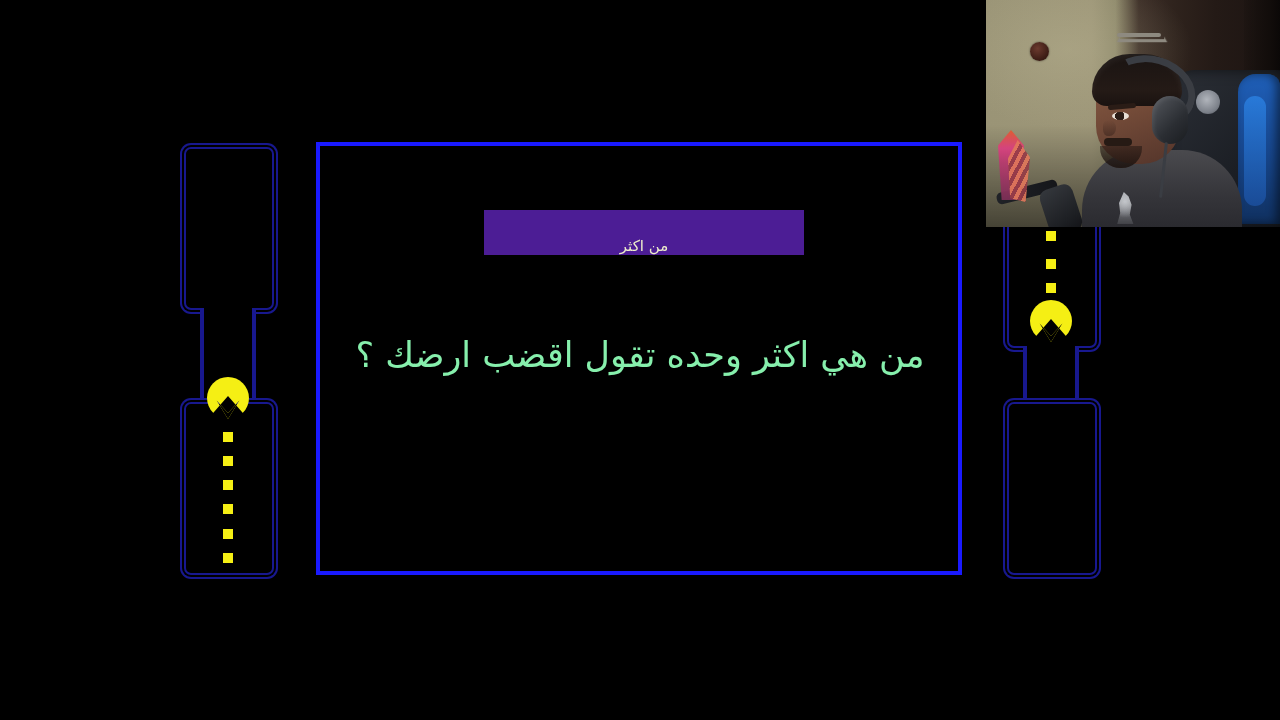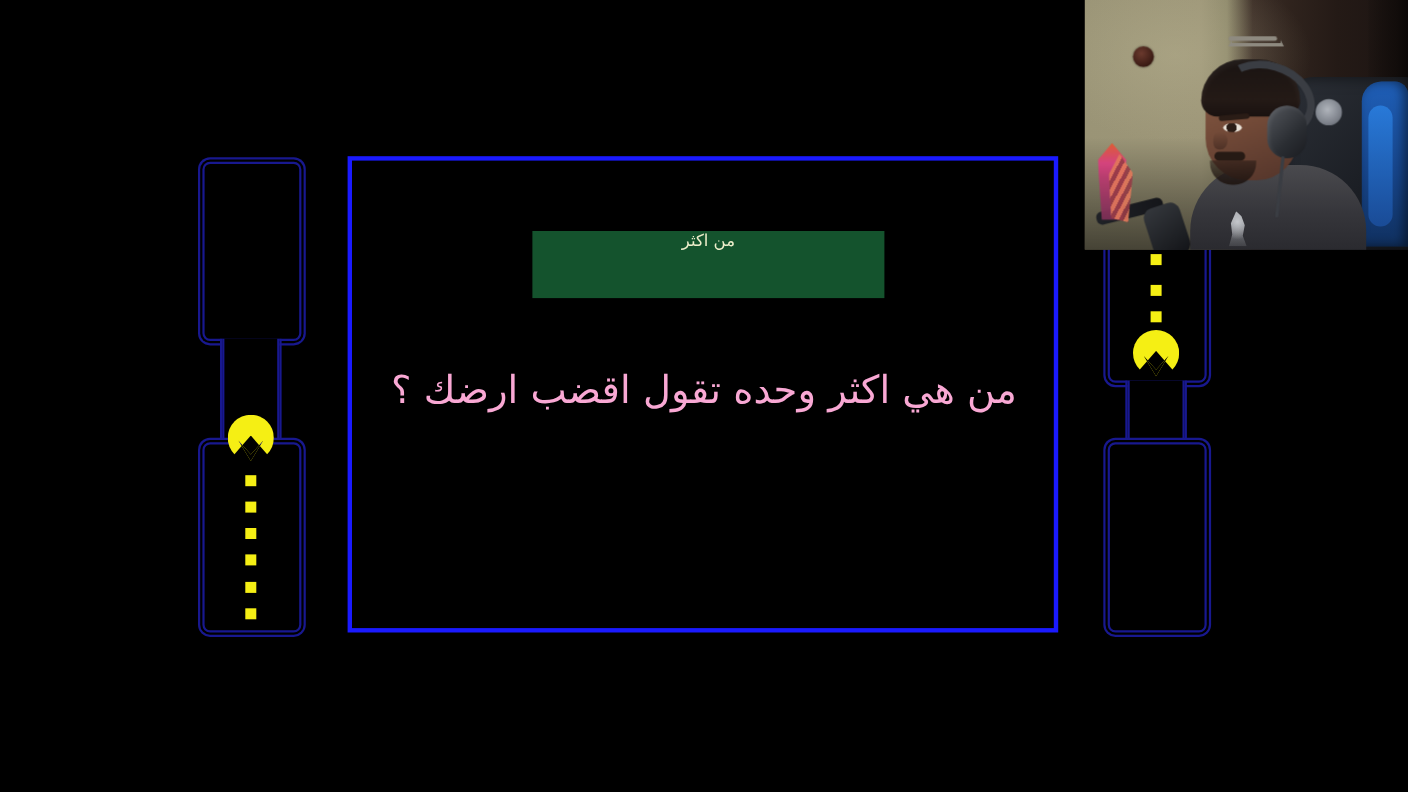--- a/index.html
+++ b/index.html
@@ -29,41 +29,41 @@
     height: 433px;
     box-sizing: border-box;
     border: 4px solid #1a1aff;
     background: #000000;
   }
   #category-banner {
     position: absolute;
     left: 164px;
     top: 64px;
     width: 320px;
-    height: 61px;
-    background: #14532d;
+    height: 45px;
+    background: #4c1d95;
     display: flex;
-    align-items: flex-start;
+    align-items: flex-end;
     justify-content: center;
   }
   #category-banner-label {
     color: #eeeecb;
     font-size: 15px;
     direction: rtl;
     letter-spacing: 0.5px;
     white-space: nowrap;
   }
   #question-text {
     position: absolute;
     left: 16px;
     top: 186px;
     width: 608px;
     text-align: center;
     direction: rtl;
-    color: #f9a8d4;
+    color: #86efac;
     font-size: 35px;
     line-height: 1.35;
     white-space: nowrap;
   }
 
   
   .pac-bar {
     position: absolute;
   }
   .bar-seg {

